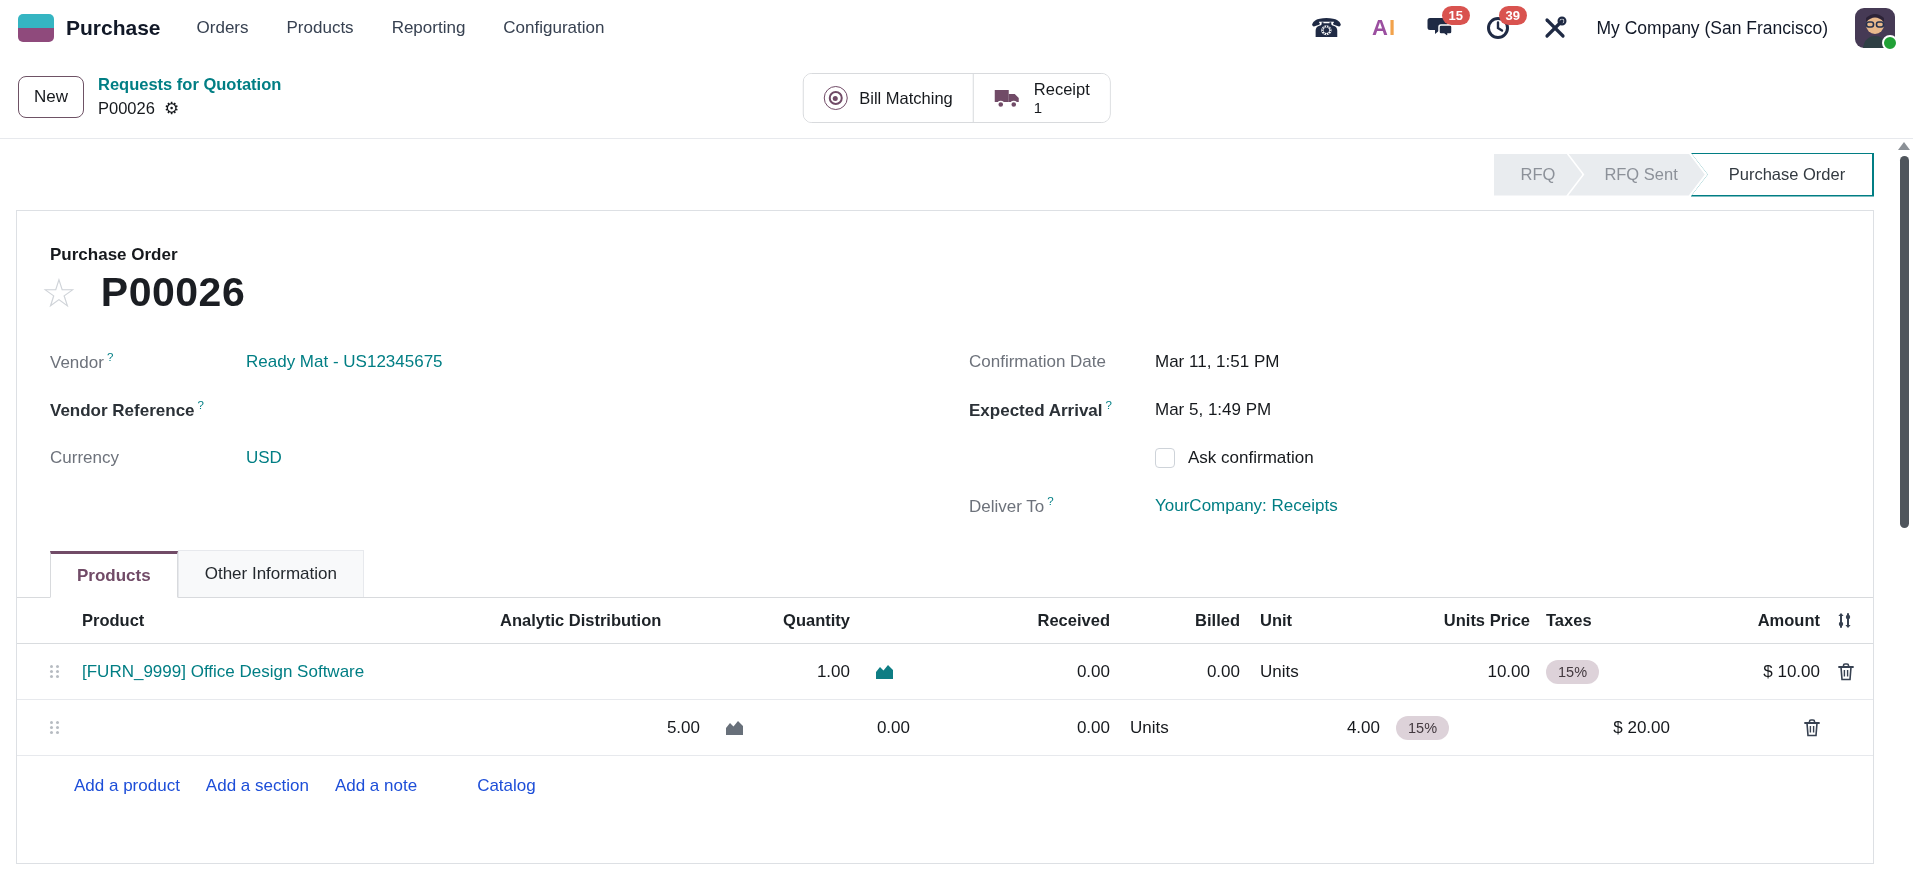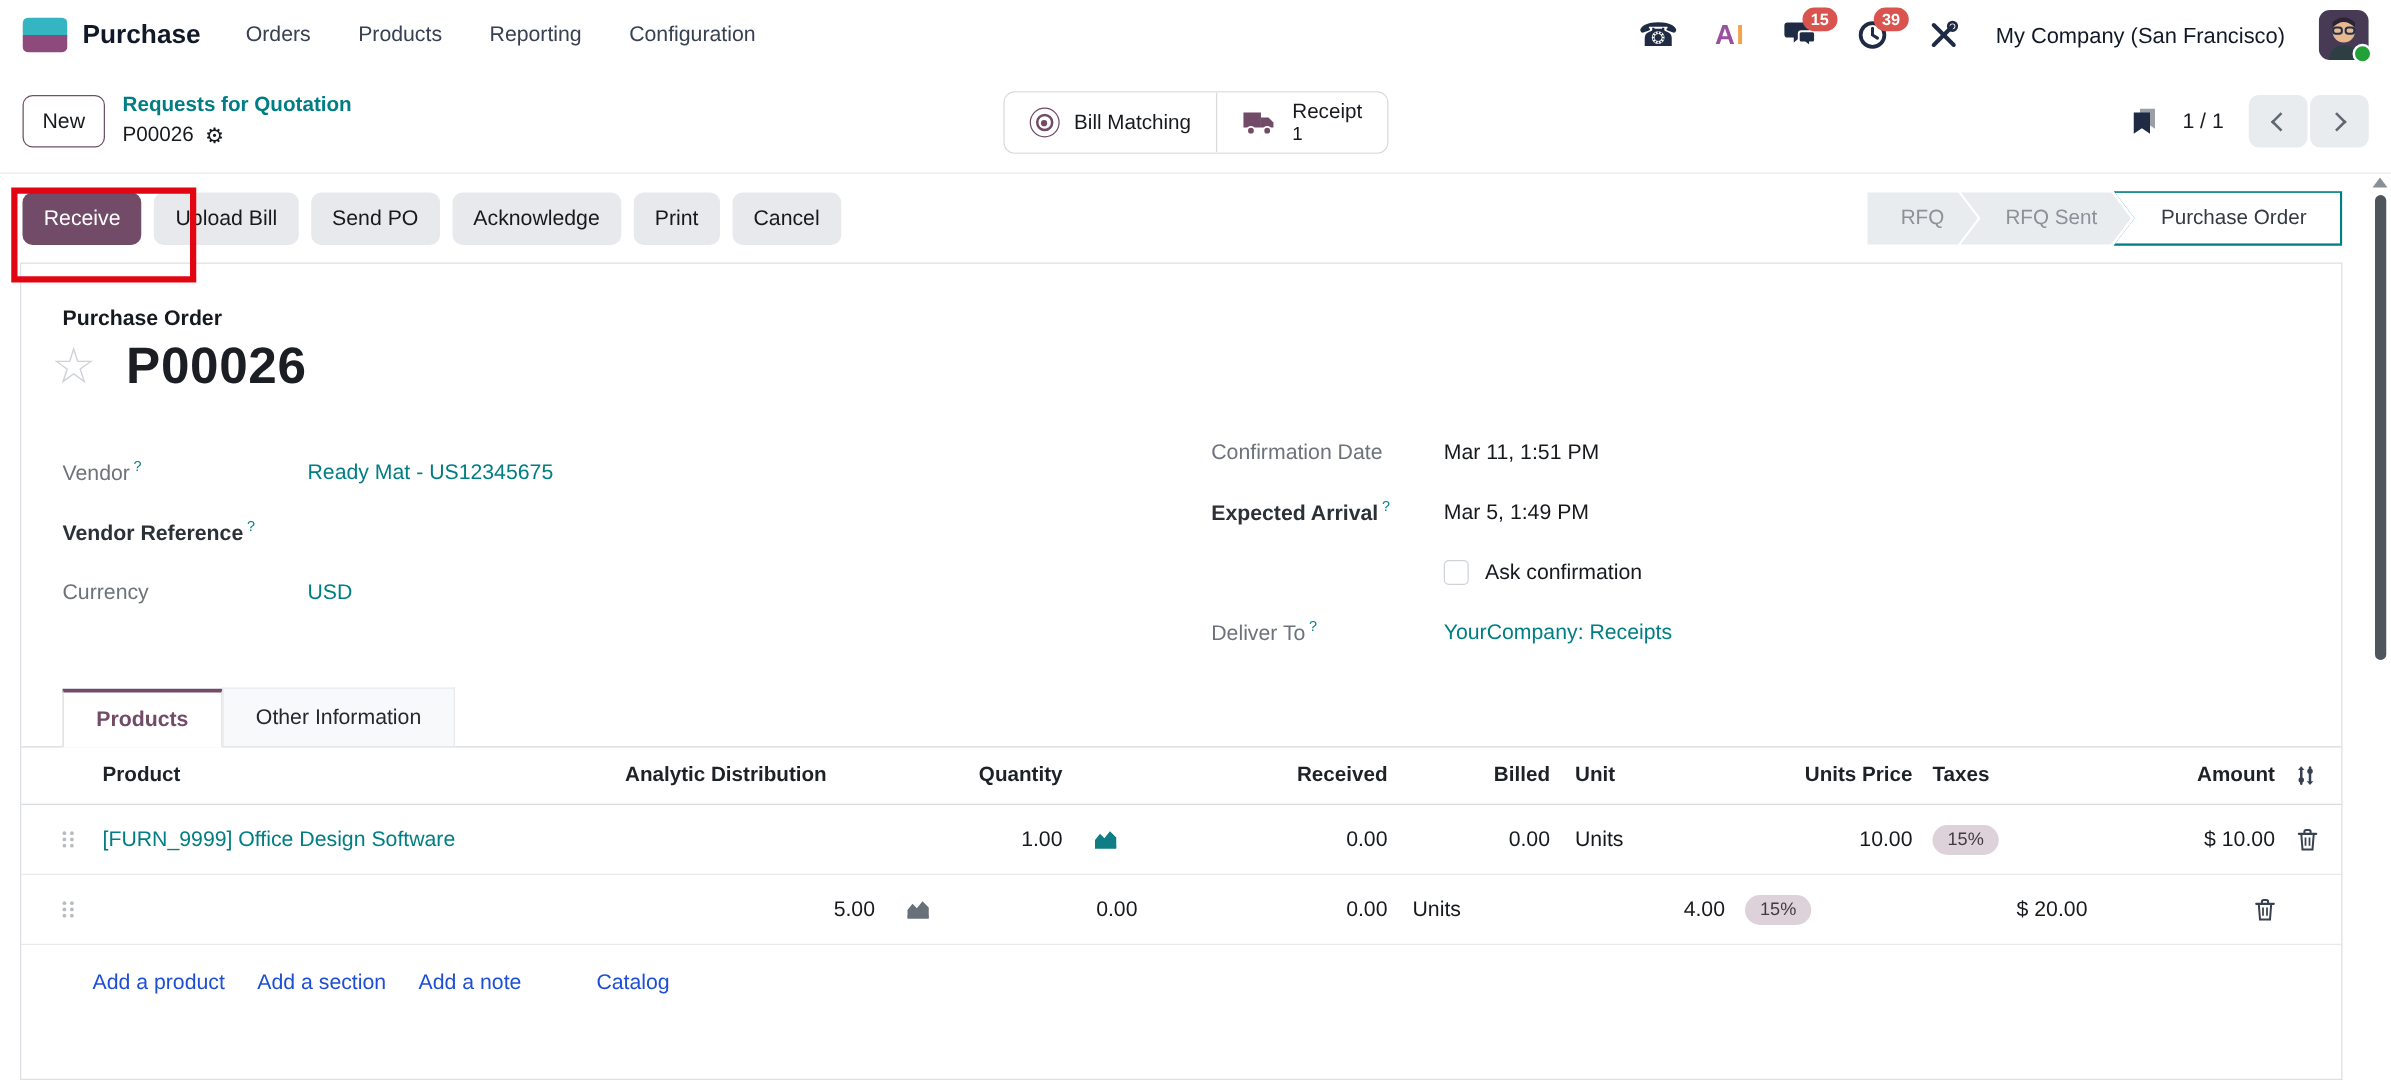--- a/index.html
+++ b/index.html
@@ -78,21 +78,21 @@
     display:flex; align-items:center; padding:0 27px 0 38px; color:#333a41; font-weight:500; font-size:16.5px; }
 
   
   .sheet { margin:0 39px 0 16px; height:654px; border:1px solid #dde0e4; background:#fff; position:relative; }
   .doc-label { margin:34px 0 0 33px; font-size:17px; font-weight:700; color:#16191d; }
   .title-row { display:flex; align-items:center; margin:4px 0 0 24px; }
   .star { font-size:40px; color:#cfd3d8; line-height:1; cursor:pointer; }
   .po-title { font-size:41px; font-weight:700; color:#1b1e23; margin-left:24px; letter-spacing:0.5px; }
 
   .fields { position:relative; margin-top:22px; height:192px; }
-  .fcol-left { position:absolute; left:33px; top:16px; width:640px; }
+  .fcol-left { position:absolute; left:33px; top:0; width:640px; }
   .fcol-right { position:absolute; left:952px; top:0; width:760px; }
   .frow { min-height:48px; display:flex; align-items:center; }
   .flabel { width:196px; flex:0 0 auto; font-size:17px; }
   .fcol-right .flabel { width:186px; }
   .flabel.muted { color:#6d727b; font-weight:500; }
   .flabel.strong { color:#2b3137; font-weight:700; }
   .q { color:#017E84; font-size:11.5px; vertical-align:super; margin-left:3px; font-weight:400; }
   .fvalue { font-size:17px; color:#16191d; cursor:pointer; }
   .fvalue.link { color:#017E84; }
   .checkbox { width:20px; height:20px; border:1px solid #ced3d9; border-radius:4px; background:#fff;
@@ -224,47 +224,23 @@
           <circle cx="7" cy="17.5" r="3" fill="#714B67" stroke="#fff" stroke-width="1.4"></circle>
           <circle cx="20" cy="17.5" r="3" fill="#714B67" stroke="#fff" stroke-width="1.4"></circle>
         </svg>
       <span class="smart-stack">
         <span class="smart-label">Receipt</span>
         <span class="smart-count">1</span>
       </span>
     </div>
   </div>
 
-  <div class="pager">
-    <svg width="22" height="24" viewBox="0 0 22 24">
-        <path d="M8 2h12v16l-6-4-6 4z" fill="#9aa0a6"></path>
-        <path d="M3 5h13v17l-6.5-4.5L3 22z" fill="#1f2a44"></path>
-      </svg>
-    <span class="pager-counter">1 / 1</span>
-    <span class="nav-btns">
-      <button class="nav-btn">
-          <i class="chev left"></i>
-        </button>
-      <button class="nav-btn">
-          <i class="chev right"></i>
-        </button>
-    </span>
-  </div>
 </div>
 
 <div class="action-bar">
-  <div class="action-btns" style="position:relative;">
-    <span class="highlight-box"></span>
-    <button class="btn primary">Receive</button>
-    <button class="btn secondary">Upload Bill</button>
-    <button class="btn secondary">Send PO</button>
-    <button class="btn secondary">Acknowledge</button>
-    <button class="btn secondary">Print</button>
-    <button class="btn secondary">Cancel</button>
-  </div>
   <div class="stages">
     <span class="stage first">RFQ</span>
     <span class="stage">RFQ Sent</span>
     <span class="stage-active-outer">
       <span class="stage-active-inner">Purchase Order</span>
     </span>
   </div>
 </div>
 
 <div class="sheet">

